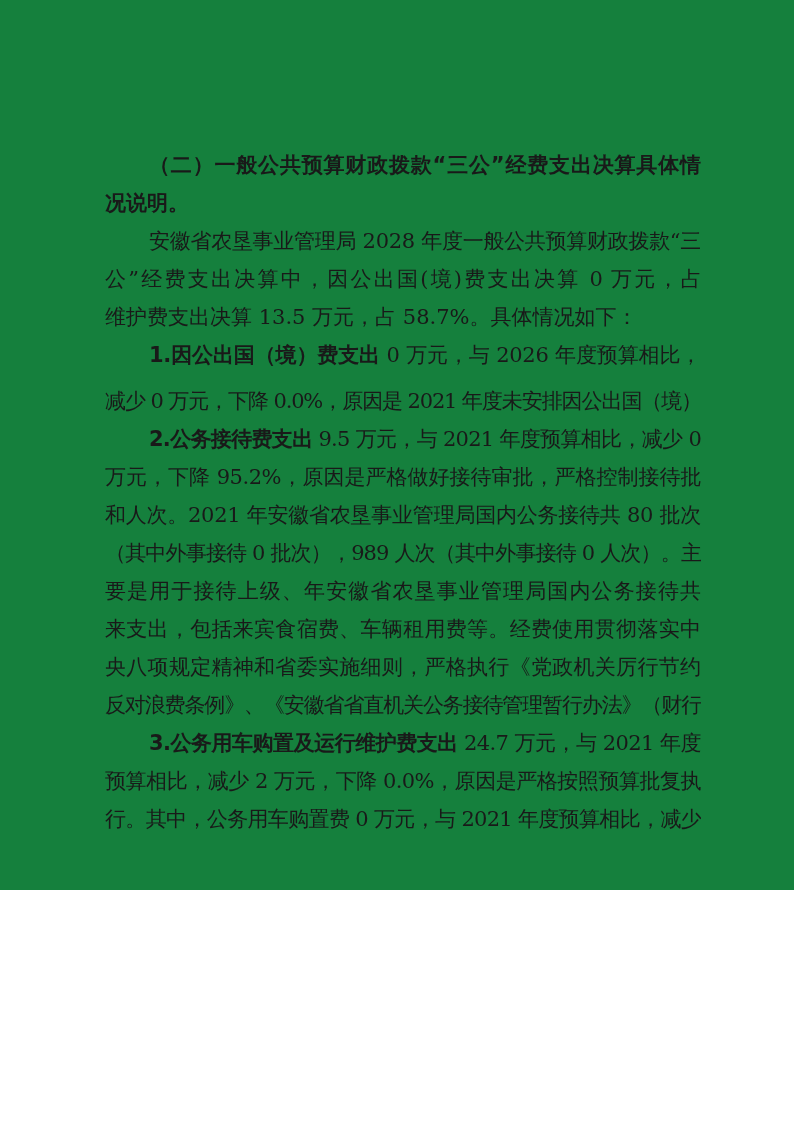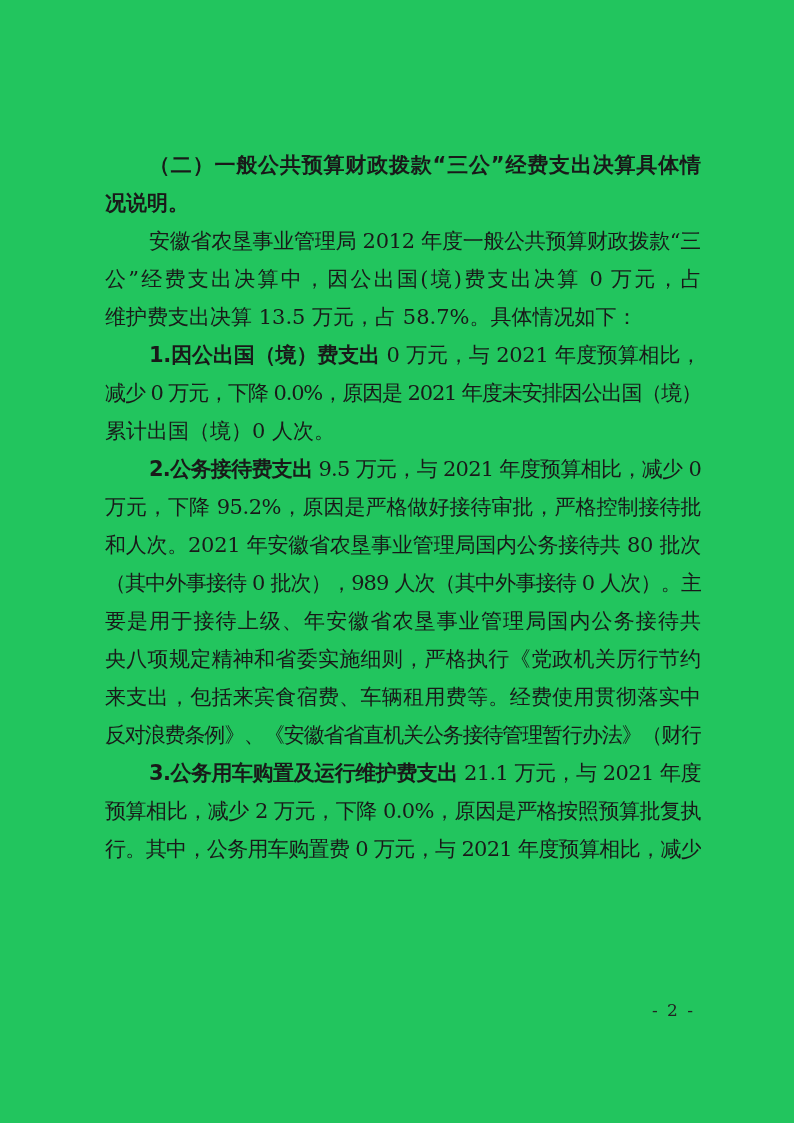--- a/index.html
+++ b/index.html
@@ -1,20 +1,20 @@
 <!DOCTYPE html>
 <html><head>
 <meta charset="utf-8">
 <style>
   html, body { margin: 0; padding: 0; background: #ffffff; }
   .page {
     position: relative;
     width: 794px;
-    height: 1123px;
-    background: #22c55e;
+    height: 890px;
+    background: #15803d;
     overflow: hidden;
     font-family: "DejaVu Serif", "Liberation Serif", serif;
     color: #191919;
   }
   .content {
     position: absolute;
     left: 105px;
     top: 146px;
     width: 596px;
   }
@@ -44,32 +44,31 @@
     font-family: "DejaVu Serif", "Liberation Serif", serif;
   }
 </style>
 </head>
 <body>
 
 <div class="page">
   <div class="content">
       <div class="line indent"><span class="run bold">（二）一般公共预算财政拨款“三公”经费支出决算具体情</span></div>
       <div class="line last"><span class="run bold">况说明。</span></div>
-      <div class="line indent" style="letter-spacing: -0.3px;"><span class="run">安徽省农垦事业管理局 2012 年度一般公共预算财政拨款“三</span></div>
+      <div class="line indent" style="letter-spacing: -0.3px;"><span class="run">安徽省农垦事业管理局 2028 年度一般公共预算财政拨款“三</span></div>
       <div class="line" style="letter-spacing: -0.75px;"><span class="run">公”经费支出决算中，因公出国(境)费支出决算 0 万元，占 30.4%；</span></div>
       <div class="line last"><span class="run">维护费支出决算 13.5 万元，占 58.7%。具体情况如下：</span></div>
-      <div class="line indent" style="letter-spacing: -0.3px;"><span class="run bold">1.因公出国（境）费支出</span><span class="run"> 0 万元，与 2021 年度预算相比，</span></div>
-      <div class="line" style="letter-spacing: -1.2px;"><span class="run">减少 0 万元，下降 0.0%，原因是 2021 年度未安排因公出国（境）</span></div>
-      <div class="line last"><span class="run">累计出国（境）0 人次。</span></div>
+      <div class="line indent" style="letter-spacing: -0.3px;"><span class="run bold">1.因公出国（境）费支出</span><span class="run"> 0 万元，与 2026 年度预算相比，</span></div>
+      <div class="line" style="letter-spacing: -1.2px; margin-top: 8px;"><span class="run">减少 0 万元，下降 0.0%，原因是 2021 年度未安排因公出国（境）</span></div>
       <div class="line indent" style="letter-spacing: -0.75px;"><span class="run bold">2.公务接待费支出</span><span class="run"> 9.5 万元，与 2021 年度预算相比，减少 0</span></div>
       <div class="line" style="letter-spacing: -0.45px;"><span class="run">万元，下降 95.2%，原因是严格做好接待审批，严格控制接待批次</span></div>
       <div class="line" style="letter-spacing: -0.3px;"><span class="run">和人次。2021 年安徽省农垦事业管理局国内公务接待共 80 批次</span></div>
       <div class="line" style="letter-spacing: -0.9px;"><span class="run">（其中外事接待 0 批次），989 人次（其中外事接待 0 人次）。主</span></div>
       <div class="line"><span class="run">要是用于接待上级、年安徽省农垦事业管理局国内公务接待共</span></div>
+      <div class="line"><span class="run">来支出，包括来宾食宿费、车辆租用费等。经费使用贯彻落实中</span></div>
       <div class="line"><span class="run">央八项规定精神和省委实施细则，严格执行《党政机关厉行节约</span></div>
-      <div class="line"><span class="run">来支出，包括来宾食宿费、车辆租用费等。经费使用贯彻落实中</span></div>
       <div class="line" style="letter-spacing: -1.2px;"><span class="run">反对浪费条例》、《安徽省省直机关公务接待管理暂行办法》（财行</span></div>
-      <div class="line indent" style="letter-spacing: -0.6px;"><span class="run bold">3.公务用车购置及运行维护费支出</span><span class="run"> 21.1 万元，与 2021 年度</span></div>
+      <div class="line indent" style="letter-spacing: -0.6px;"><span class="run bold">3.公务用车购置及运行维护费支出</span><span class="run"> 24.7 万元，与 2021 年度</span></div>
       <div class="line" style="letter-spacing: -0.6px;"><span class="run">预算相比，减少 2 万元，下降 0.0%，原因是严格按照预算批复执</span></div>
       <div class="line" style="letter-spacing: -0.75px;"><span class="run">行。其中，公务用车购置费 0 万元，与 2021 年度预算相比，减少</span></div>
     </div>
   <div class="footer">- 2 -</div>
 </div>
 
 </body></html>

